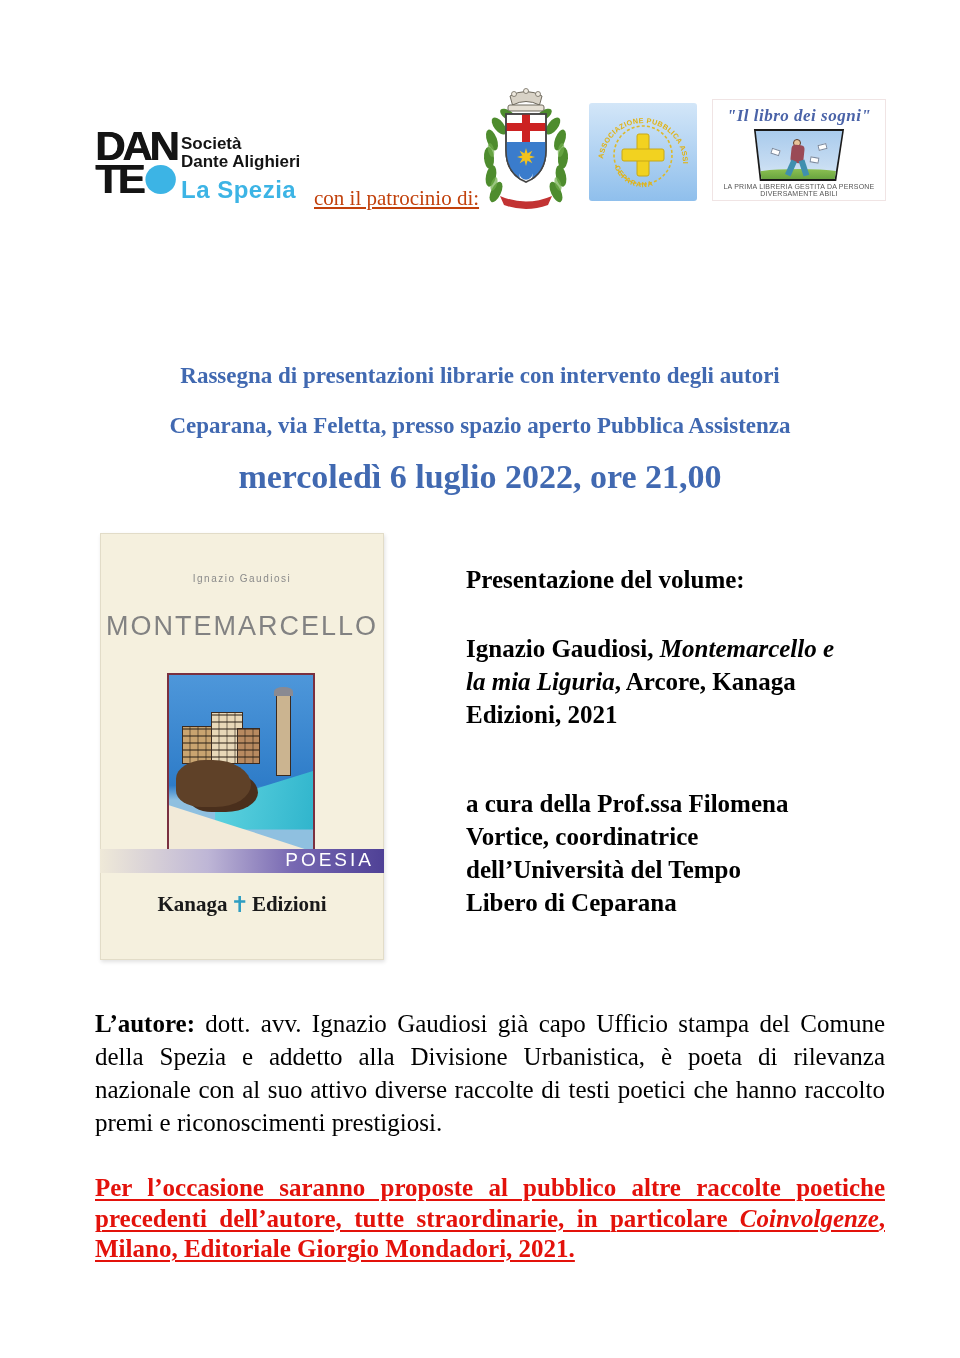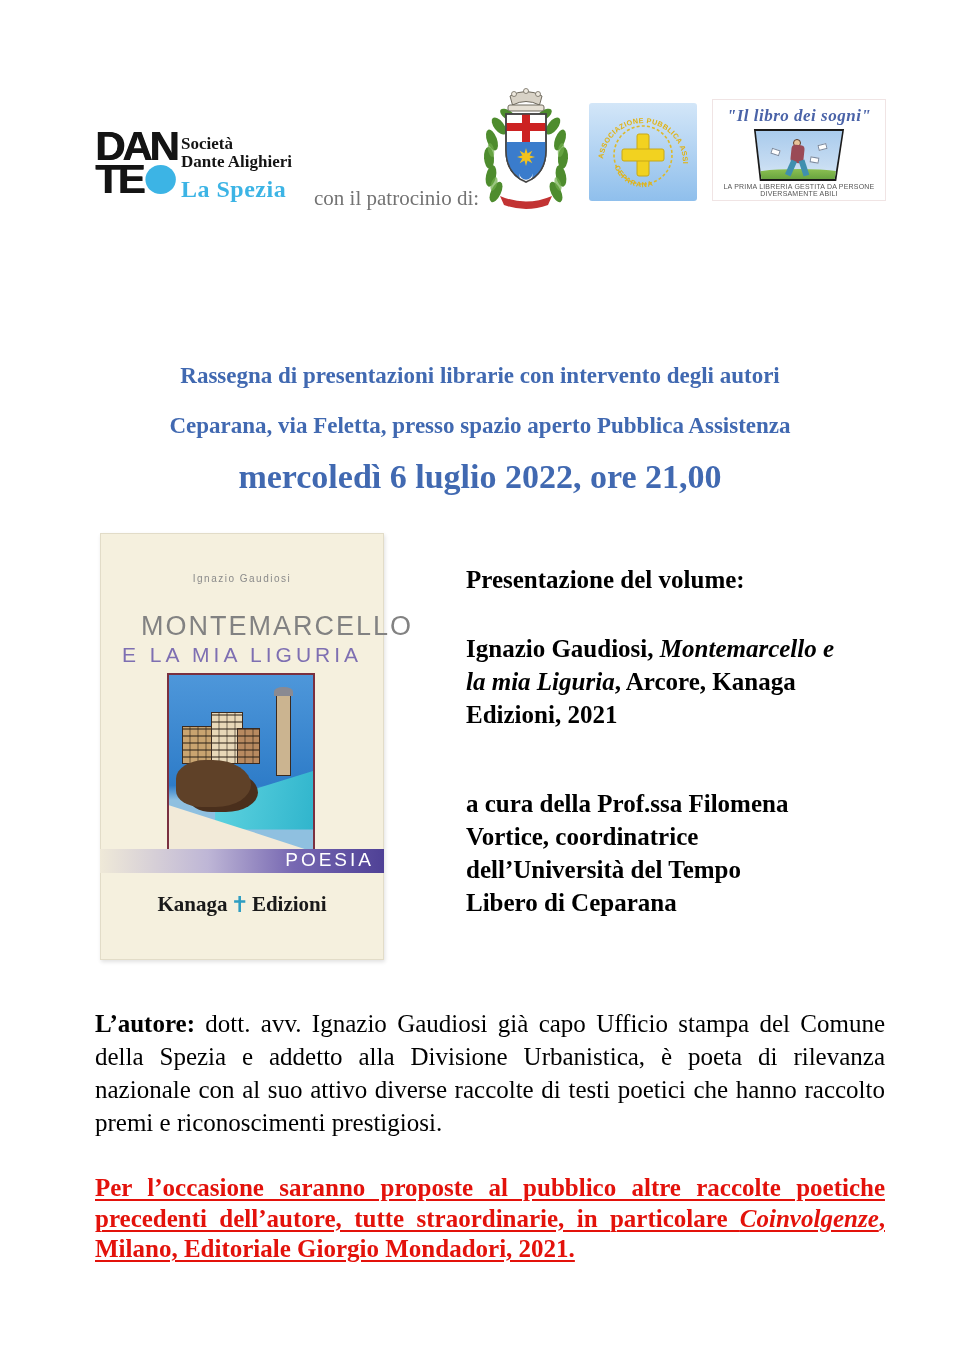--- a/index.html
+++ b/index.html
@@ -13,24 +13,24 @@
   .dante-logo { position:absolute; left:95px; top:130px; width:215px; height:80px; }
   .dante-letters { position:absolute; left:0; top:0; width:78px;
     font-family:"Liberation Sans", sans-serif; font-weight:700; color:#141414;
     font-size:40px; line-height:0.82; letter-spacing:-3px;
     transform:scaleX(1.05); transform-origin:left top;
     text-shadow:0.6px 0 0 currentColor; }
   .dante-row2 { display:flex; align-items:center; }
   .dante-dot { display:inline-block; width:29px; height:29px; border-radius:50%;
     background:#3cb4e5; margin-left:3px; }
   .dante-text { position:absolute; left:86px; top:5px;
-    font-family:Liberation Serif, serif; font-weight:700; }
+    font-family:Liberation Sans, sans-serif; font-weight:700; }
   .dante-org { font-size:17px; line-height:1.05; color:#141414; }
   .dante-city { font-size:24px; color:#3cb4e5; margin-top:5px; letter-spacing:0.5px; }
-  .patronage { position:absolute; left:314px; top:186px; font-size:21px; color:#737373; }
+  .patronage { position:absolute; left:314px; top:186px; font-size:21px; color:#c2410c;text-decoration:underline; }
 
   .stemma { position:absolute; left:481px; top:84px; }
   .pa-logo { position:absolute; left:589px; top:103px; }
   .sogni-logo { position:absolute; left:712px; top:99px; width:174px; height:102px;
     border:1px solid #f0e4e4; background:#fff; text-align:center; padding-top:6px; }
   .sogni-title { font-size:17px; font-style:italic; font-weight:700; color:#4a63a8;
     letter-spacing:0.5px; }
   .sg-draw-border { width:98px; height:52px; margin:3px auto 2px;
     background:#1a1a1a; clip-path:polygon(4% 0,96% 0,88% 100%,10% 100%); position:relative; }
   .sg-draw { position:absolute; inset:2px; clip-path:polygon(4% 0,96% 0,88% 100%,10% 100%);
@@ -61,21 +61,21 @@
   .evt-date { top:458px; font-size:34px; 
     text-decoration-thickness:2.5px; text-underline-offset:5px; }
 
   
   .cover { position:absolute; left:100px; top:533px; width:284px; height:427px;
     background:#f5f0de; box-shadow:0 0 0 1px #e2dcc8 inset, 1px 2px 4px rgba(0,0,0,0.12);
     text-align:center; }
   .cover-author { position:absolute; top:40px; width:100%; font-family:"Liberation Sans",sans-serif;
     font-size:10px; color:#8a8a8a; letter-spacing:1.5px; }
   .cover-t1 { position:absolute; top:78px; width:100%; font-family:"Liberation Sans",sans-serif;
-    font-size:27px; color:#828282; letter-spacing:2px;margin-left:35px; }
+    font-size:27px; color:#828282; letter-spacing:2px; }
   .cover-t2 { position:absolute; top:110px; width:100%; font-family:"Liberation Sans",sans-serif;
     font-size:21px; color:#7e6fb2; letter-spacing:4px; }
   .painting { position:absolute; left:67px; top:140px; width:148px; height:188px;
     border:2px solid #7a3040; background:linear-gradient(180deg,#4e97da 0%,#2e7cc8 60%,#8fc0e0 68%);
     overflow:hidden; }
   .pt-sea { position:absolute; left:32%; top:50%; width:70%; height:34%;
     background:linear-gradient(100deg,#5fd4e0,#2fb4cc); clip-path:polygon(0 55%,100% 5%,100% 100%,0 100%); }
   .pt-sand { position:absolute; left:0; top:62%; width:100%; height:40%;
     background:#f2ead8; clip-path:polygon(0 22%,45% 50%,100% 85%,100% 100%,0 100%); }
   .pt-village { position:absolute; left:9%; top:20%; width:68%; height:34%; }
@@ -222,21 +222,20 @@
     <div class="sogni-caption">LA PRIMA LIBRERIA GESTITA DA PERSONE DIVERSAMENTE ABILI</div>
   </div>
 
   <div class="evt evt-sub1">Rassegna di presentazioni librarie con intervento degli autori</div>
   <div class="evt evt-sub2">Ceparana, via Feletta, presso spazio aperto Pubblica Assistenza</div>
   <div class="evt evt-date">mercoledì 6 luglio 2022, ore 21,00</div>
 
   <div class="cover">
     <div class="cover-author">Ignazio Gaudiosi</div>
     <div class="cover-t1">MONTEMARCELLO</div>
-    <div class="cover-t2">E LA MIA LIGURIA</div>
     <div class="painting">
       <div class="pt-sea"></div>
       <div class="pt-sand"></div>
       <div class="pt-village">
         <div class="bldg bldg1"></div>
         <div class="bldg bldg2"></div>
         <div class="bldg bldg3"></div>
       </div>
       <div class="pt-tower"></div>
       <div class="pt-rocks"></div>

